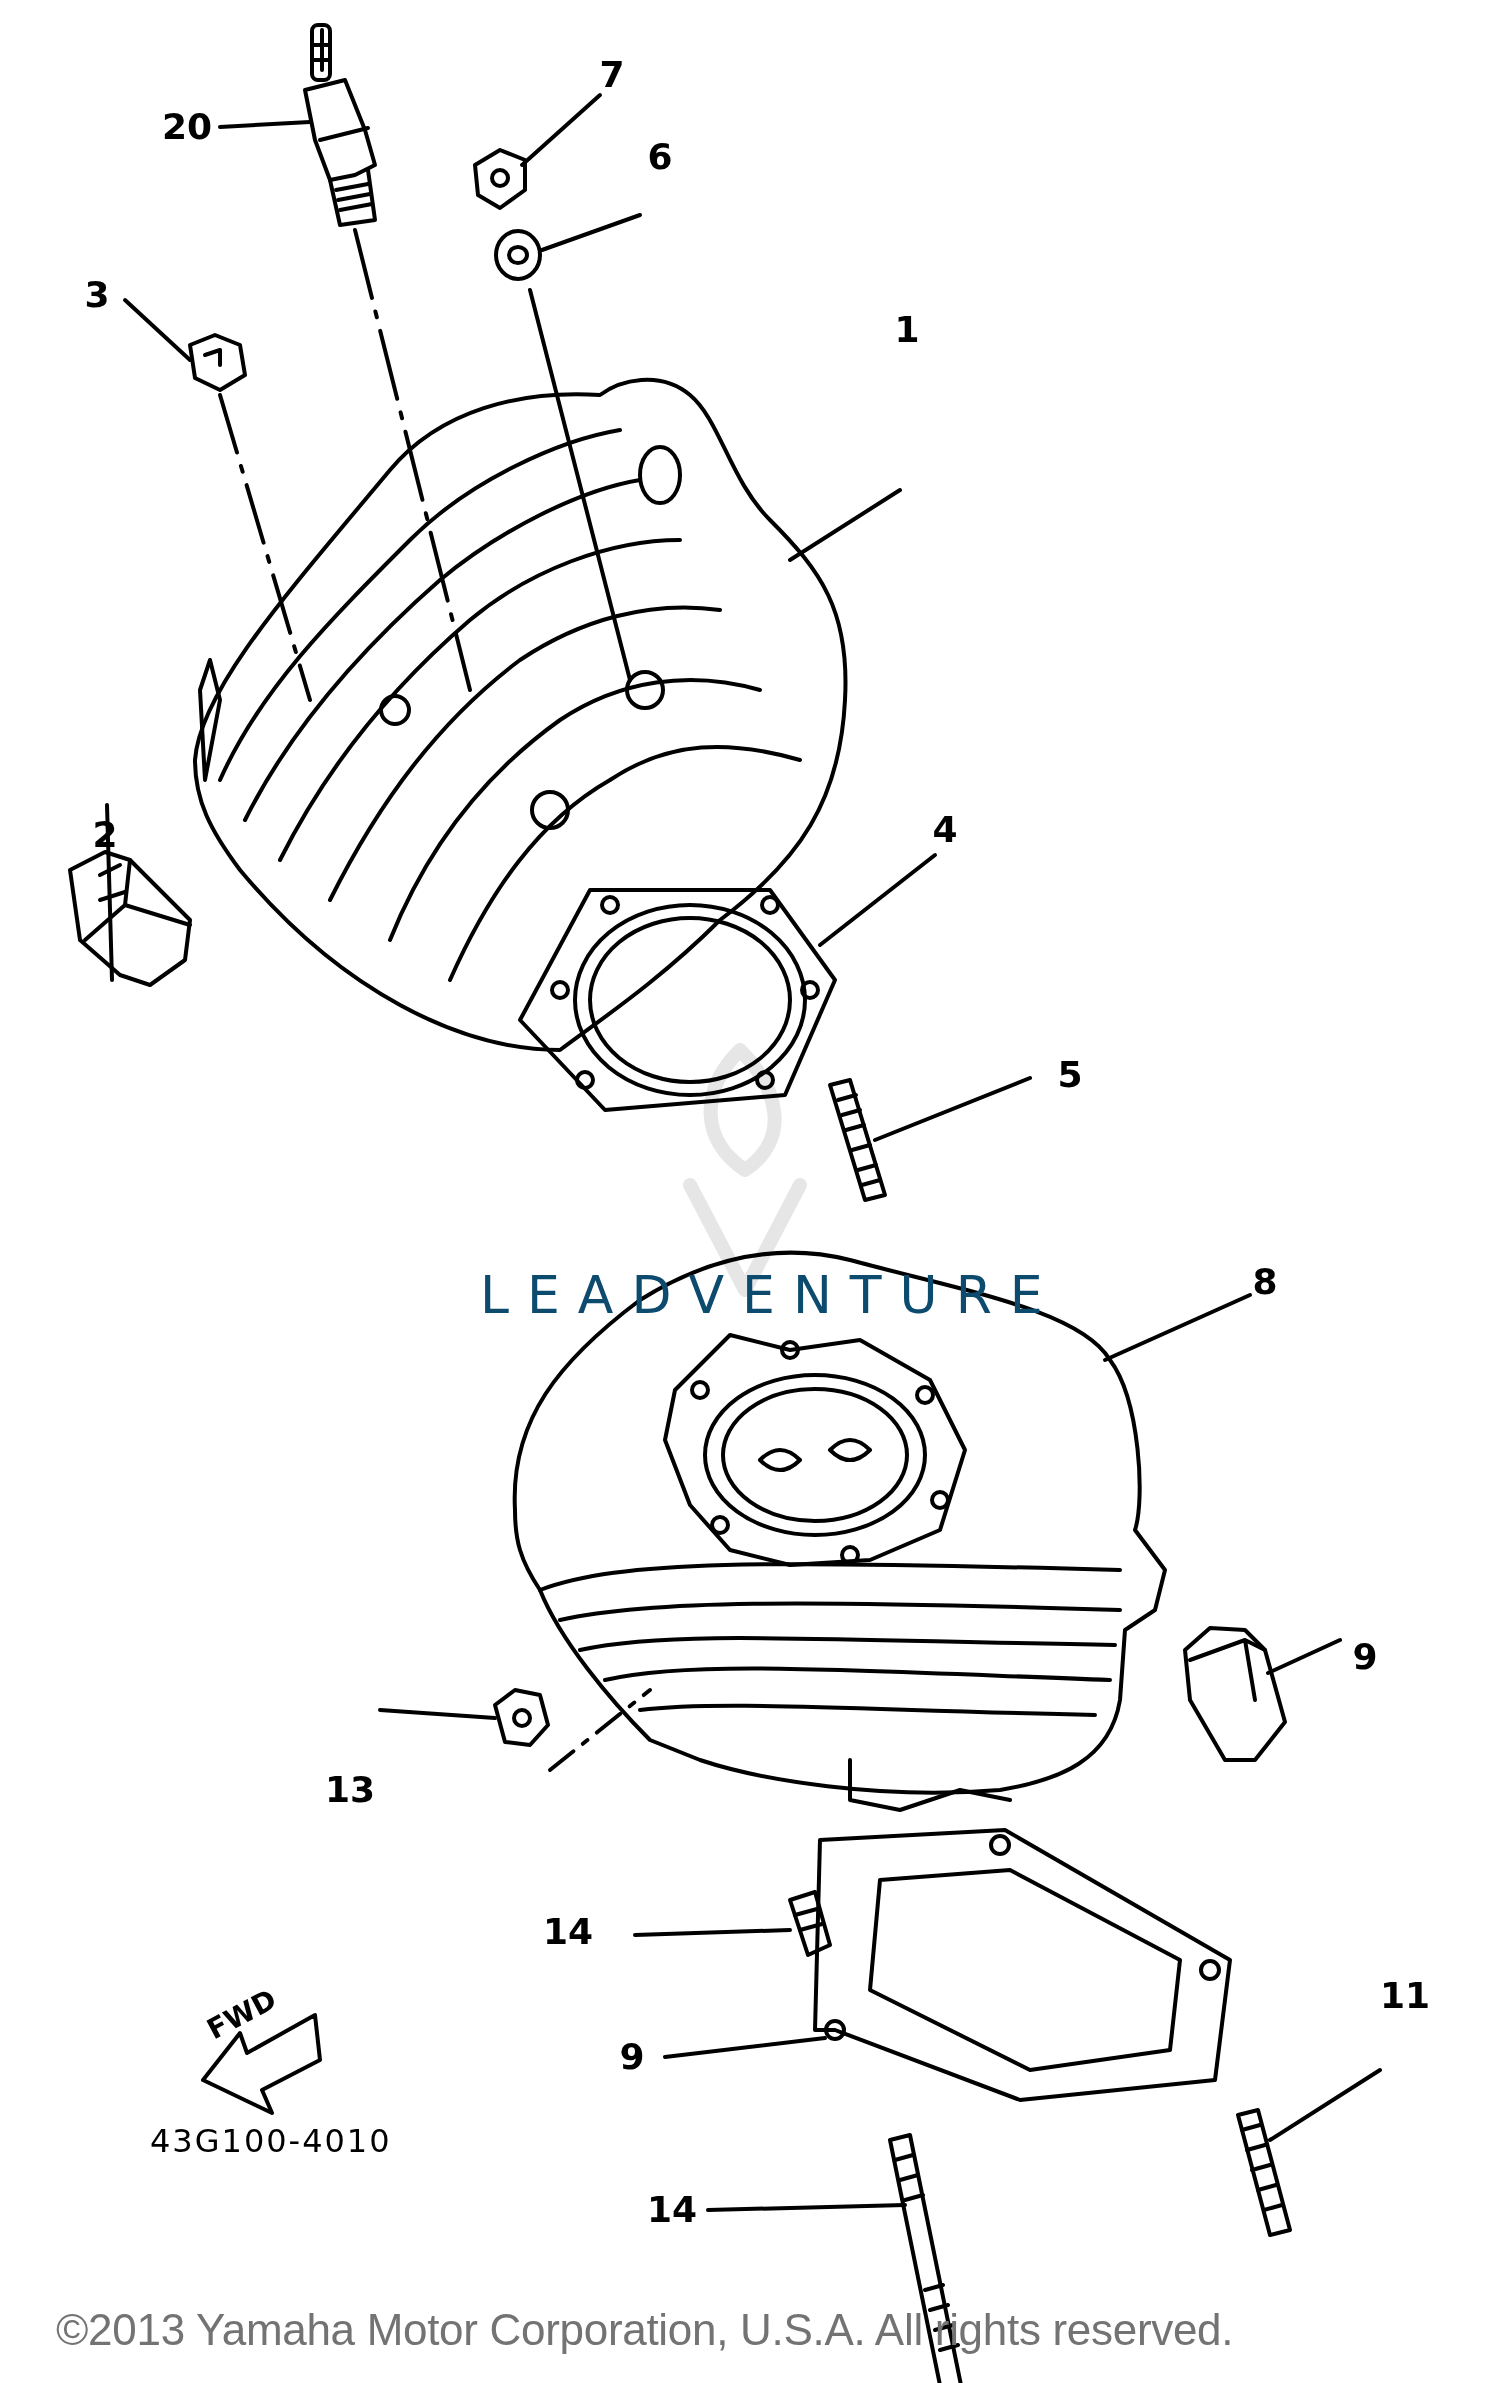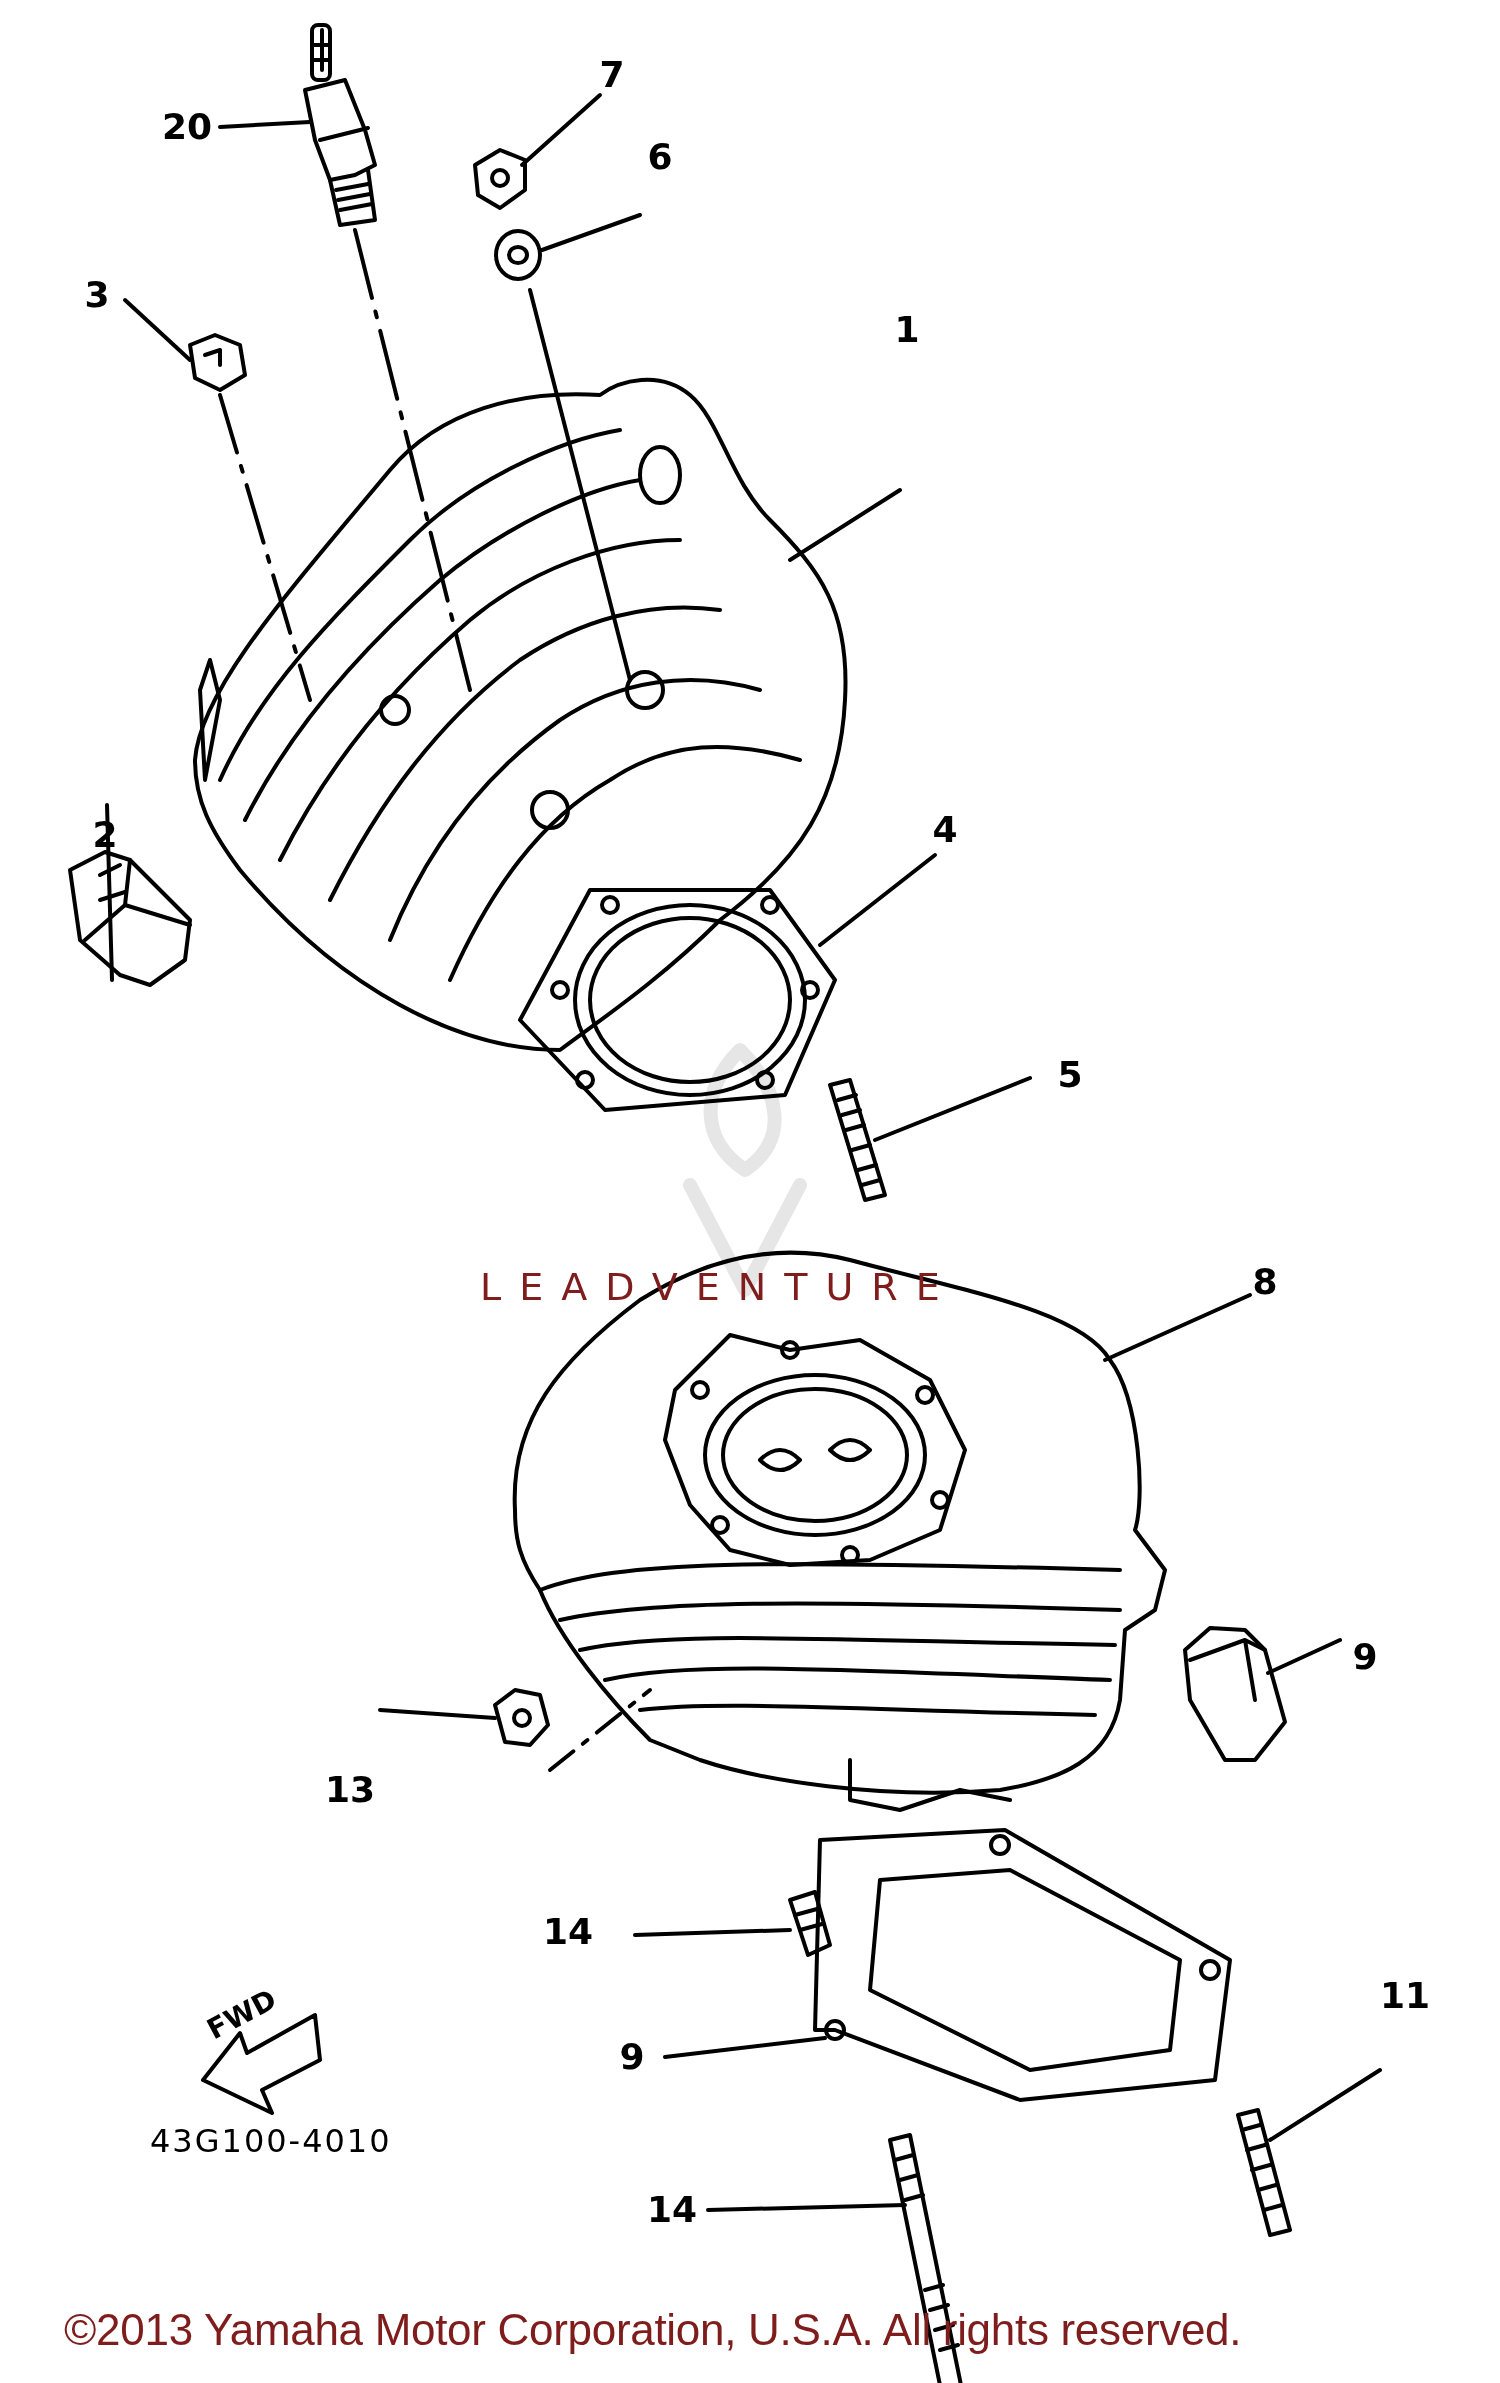--- a/index.html
+++ b/index.html
@@ -1,21 +1,21 @@
 <!DOCTYPE html>
 <html><head>
 <meta charset="utf-8">
 <style>
   html,body{margin:0;padding:0;background:#ffffff;}
   body{width:1500px;height:2383px;position:relative;overflow:hidden;font-family:"Liberation Sans",sans-serif;}
   #diagram{position:absolute;left:0;top:0;width:1500px;height:2383px;}
   .callout{position:absolute;font-family:"DejaVu Sans",sans-serif;font-weight:bold;font-size:36px;color:#000;line-height:1;transform:translate(-50%,-50%);}
   .part-number{position:absolute;left:150px;top:2122px;font-family:"DejaVu Sans",sans-serif;font-weight:normal;font-size:32px;letter-spacing:2px;color:#000;}
-  .copyright{position:absolute;left:64px;top:2305px;font-family:"Liberation Sans",sans-serif;font-size:44px;color:#7f1d1d;white-space:nowrap;letter-spacing:-0.3px;}
-  .watermark{position:absolute;left:480px;top:1265px;font-family:"DejaVu Sans",sans-serif;font-size:38px;letter-spacing:18px;color:#7f1d1d;white-space:nowrap;}
+  .copyright{position:absolute;left:56px;top:2305px;font-family:"Liberation Sans",sans-serif;font-size:44px;color:#737373;white-space:nowrap;letter-spacing:-0.3px;}
+  .watermark{position:absolute;left:480px;top:1265px;font-family:"DejaVu Sans",sans-serif;font-size:52px;letter-spacing:18px;color:#0c4a6e;white-space:nowrap;}
   .fwd{position:absolute;left:205px;top:1998px;font-family:"DejaVu Sans",sans-serif;font-weight:bold;font-size:28px;color:#000;transform:rotate(-28deg);}
 </style>
 </head>
 <body>
 
 <div id="diagram">
   <svg width="1500" height="2383" viewBox="0 0 1500 2383" fill="none" stroke="#000" stroke-width="4" stroke-linejoin="round" stroke-linecap="round">
 
     <g stroke="#e6e6e6" stroke-width="14">
       <path d="M740 1050 C700 1090 700 1140 745 1170 C790 1140 780 1090 740 1050 Z"></path>

